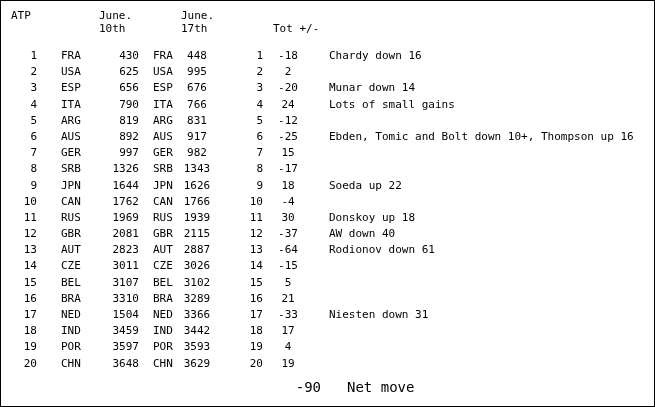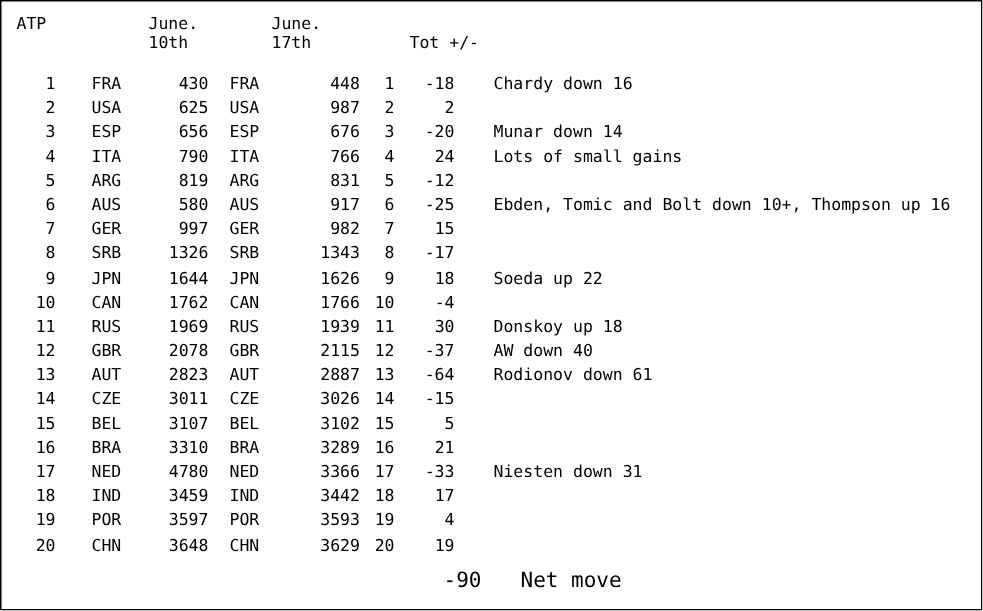--- a/index.html
+++ b/index.html
@@ -54,23 +54,23 @@
     white-space: nowrap;
   }
   .c {
     position: absolute;
     top: 0;
   }
   .c-rank1   { left: 10px;  width: 26px; text-align: right; }
   .c-cc1     { left: 60px;  width: 30px; text-align: left; }
   .c-pts1    { left: 98px;  width: 40px; text-align: right; }
   .c-cc2     { left: 152px; width: 30px; text-align: left; }
-  .c-pts2    { left: 199px; width: 40px; text-align: right; }
+  .c-pts2    { left: 176px; width: 40px; text-align: center; }
   .c-rank2   { left: 236px; width: 26px; text-align: right; }
-  .c-diff    { left: 272px; width: 30px; text-align: right; }
+  .c-diff    { left: 272px; width: 30px; text-align: center; }
   .c-note    { left: 328px; text-align: right; }
 
   .footer {
     position: absolute;
     left: 18px;
     top: 378px;
     width: 655px;
     height: 16px;
     font-size: 14px;
     line-height: 16px;
@@ -100,21 +100,21 @@
         <div class="c c-pts2">448</div>
         <div class="c c-rank2">1</div>
         <div class="c c-diff">-18</div>
         <div class="c c-note">Chardy down 16</div>
       </div>
       <div class="row">
         <div class="c c-rank1">2</div>
         <div class="c c-cc1">USA</div>
         <div class="c c-pts1">625</div>
         <div class="c c-cc2">USA</div>
-        <div class="c c-pts2">987</div>
+        <div class="c c-pts2">995</div>
         <div class="c c-rank2">2</div>
         <div class="c c-diff">2</div>
         <div class="c c-note"></div>
       </div>
       <div class="row">
         <div class="c c-rank1">3</div>
         <div class="c c-cc1">ESP</div>
         <div class="c c-pts1">656</div>
         <div class="c c-cc2">ESP</div>
         <div class="c c-pts2">676</div>
@@ -138,21 +138,21 @@
         <div class="c c-pts1">819</div>
         <div class="c c-cc2">ARG</div>
         <div class="c c-pts2">831</div>
         <div class="c c-rank2">5</div>
         <div class="c c-diff">-12</div>
         <div class="c c-note"></div>
       </div>
       <div class="row">
         <div class="c c-rank1">6</div>
         <div class="c c-cc1">AUS</div>
-        <div class="c c-pts1">580</div>
+        <div class="c c-pts1">892</div>
         <div class="c c-cc2">AUS</div>
         <div class="c c-pts2">917</div>
         <div class="c c-rank2">6</div>
         <div class="c c-diff">-25</div>
         <div class="c c-note">Ebden, Tomic and Bolt down 10+, Thompson up 16</div>
       </div>
       <div class="row">
         <div class="c c-rank1">7</div>
         <div class="c c-cc1">GER</div>
         <div class="c c-pts1">997</div>
@@ -198,21 +198,21 @@
         <div class="c c-pts1">1969</div>
         <div class="c c-cc2">RUS</div>
         <div class="c c-pts2">1939</div>
         <div class="c c-rank2">11</div>
         <div class="c c-diff">30</div>
         <div class="c c-note">Donskoy up 18</div>
       </div>
       <div class="row">
         <div class="c c-rank1">12</div>
         <div class="c c-cc1">GBR</div>
-        <div class="c c-pts1">2078</div>
+        <div class="c c-pts1">2081</div>
         <div class="c c-cc2">GBR</div>
         <div class="c c-pts2">2115</div>
         <div class="c c-rank2">12</div>
         <div class="c c-diff">-37</div>
         <div class="c c-note">AW down 40</div>
       </div>
       <div class="row">
         <div class="c c-rank1">13</div>
         <div class="c c-cc1">AUT</div>
         <div class="c c-pts1">2823</div>
@@ -248,21 +248,21 @@
         <div class="c c-pts1">3310</div>
         <div class="c c-cc2">BRA</div>
         <div class="c c-pts2">3289</div>
         <div class="c c-rank2">16</div>
         <div class="c c-diff">21</div>
         <div class="c c-note"></div>
       </div>
       <div class="row">
         <div class="c c-rank1">17</div>
         <div class="c c-cc1">NED</div>
-        <div class="c c-pts1">4780</div>
+        <div class="c c-pts1">1504</div>
         <div class="c c-cc2">NED</div>
         <div class="c c-pts2">3366</div>
         <div class="c c-rank2">17</div>
         <div class="c c-diff">-33</div>
         <div class="c c-note">Niesten down 31</div>
       </div>
       <div class="row">
         <div class="c c-rank1">18</div>
         <div class="c c-cc1">IND</div>
         <div class="c c-pts1">3459</div>

